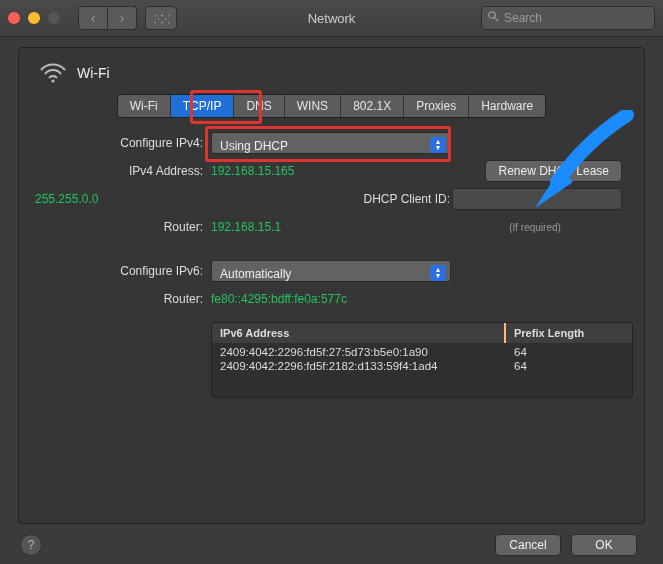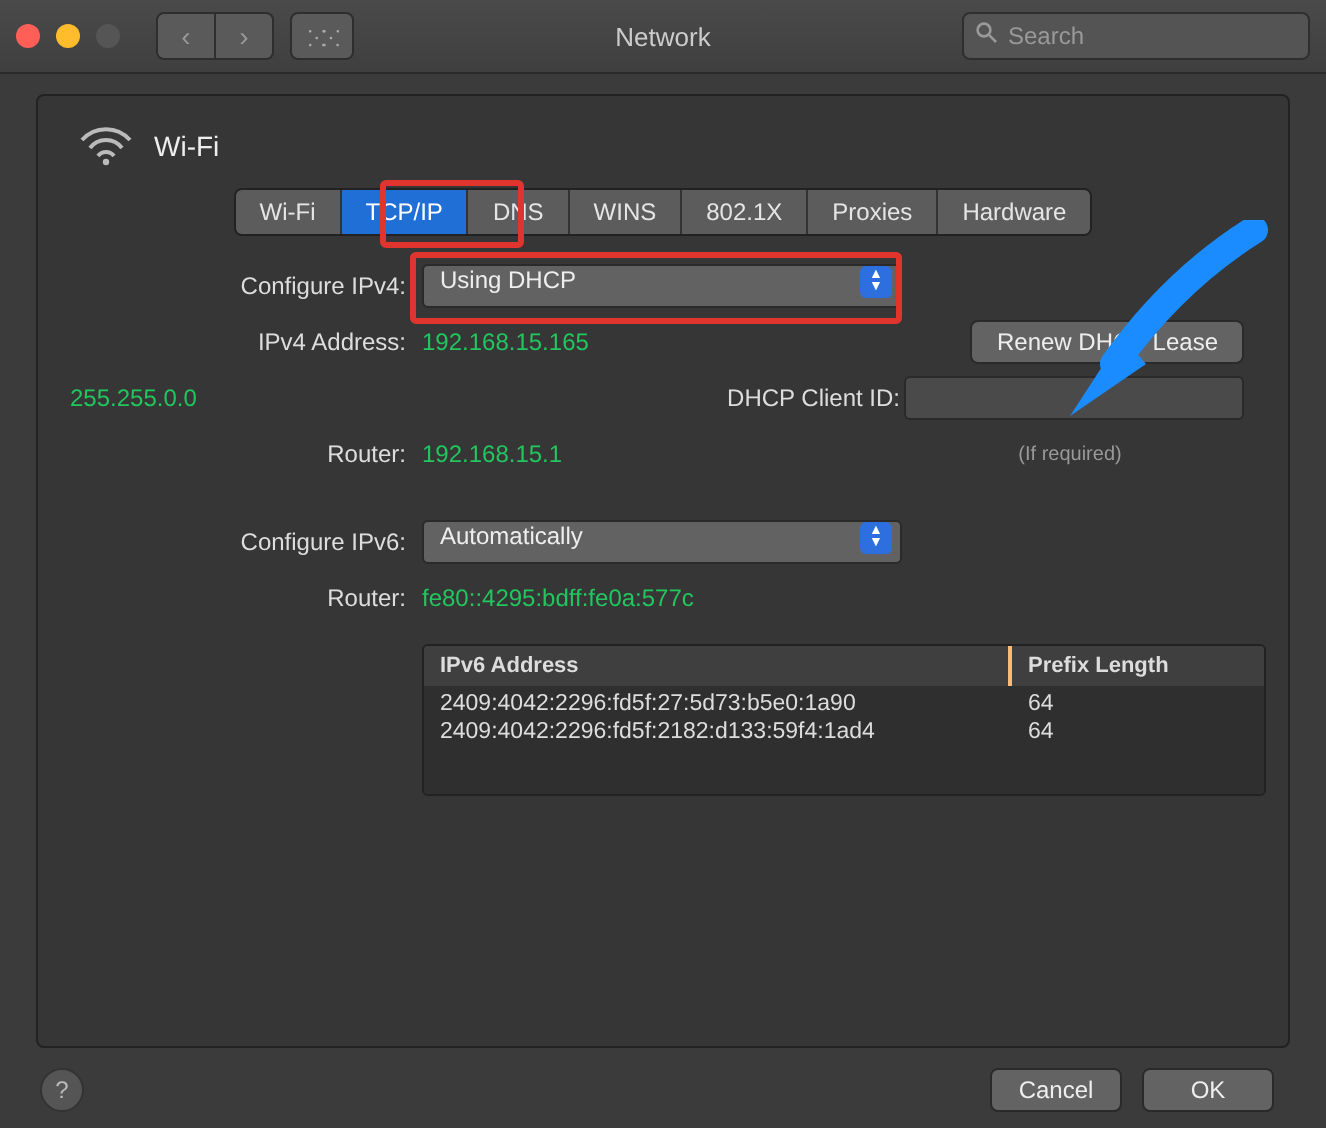--- a/index.html
+++ b/index.html
@@ -32,21 +32,21 @@
   .tabrow{display:flex;border-radius:4px;overflow:hidden;border:1px solid #222}
   .tab{background:#5c5c5c;color:#e5e5e5;padding:4px 12px;font-size:12px;border-right:1px solid #333;display:flex;align-items:center}
   .tab:last-child{border-right:none}
   .tab.sel{background:#1f6fd6;color:#fff}
   .red-box{border:3px solid #e0352f;border-radius:3px;position:absolute;pointer-events:none}
   
   .body-area{display:flex;flex-direction:column;gap:6px}
   .row{display:flex;align-items:center;min-height:22px}
   .lbl{width:168px;text-align:right;padding-right:8px;color:#ddd}
   .val{color:#22c55e}
-  .select{flex:0 0 226px;height:20px;background:#626262;border:1px solid #2a2a2a;border-radius:3px;display:flex;align-items:flex-start;padding:0 4px 0 8px;color:#eee;position:relative}
+  .select{flex:0 0 226px;height:20px;background:#626262;border:1px solid #2a2a2a;border-radius:3px;display:flex;align-items:flex-end;padding:0 4px 0 8px;color:#eee;position:relative}
   .select .arrows{margin-left:auto;width:16px;height:16px;background:#2e6fe0;border-radius:3px;display:flex;flex-direction:column;align-items:center;justify-content:center;color:#fff;font-size:7px;line-height:6px}
   .btn{background:#636363;border:1px solid #2a2a2a;border-radius:4px;color:#eee;padding:3px 12px;font-size:12px}
   .small-note{font-size:10px;color:#999;text-align:center}
   .dhcp-input{width:168px;height:20px;background:#4a4a4a;border:1px solid #2a2a2a;border-radius:3px}
   
   .table{margin-left:176px;margin-top:6px;border:1px solid #222;border-radius:3px;overflow:hidden;width:420px}
   .thead{display:flex;background:#3f3f3f}
   .th{padding:4px 8px;font-size:11px;font-weight:bold;color:#ddd;border-right:2px solid #fdba74}
   .th.c1{flex:1}
   .th.c2{width:110px;border-right:none}

